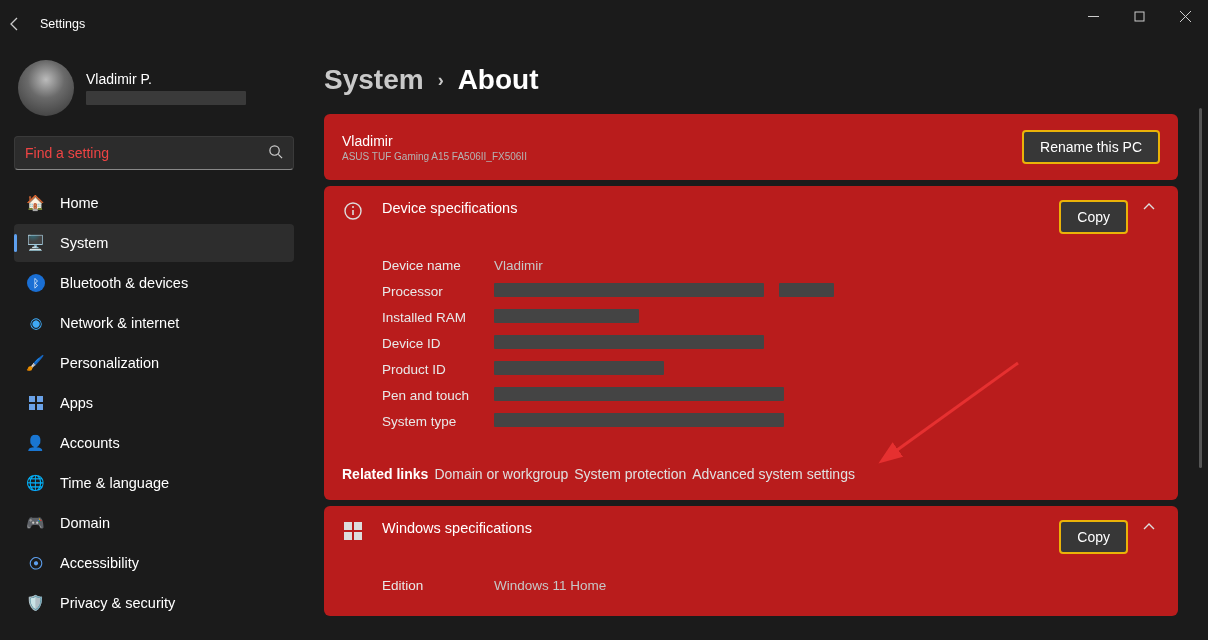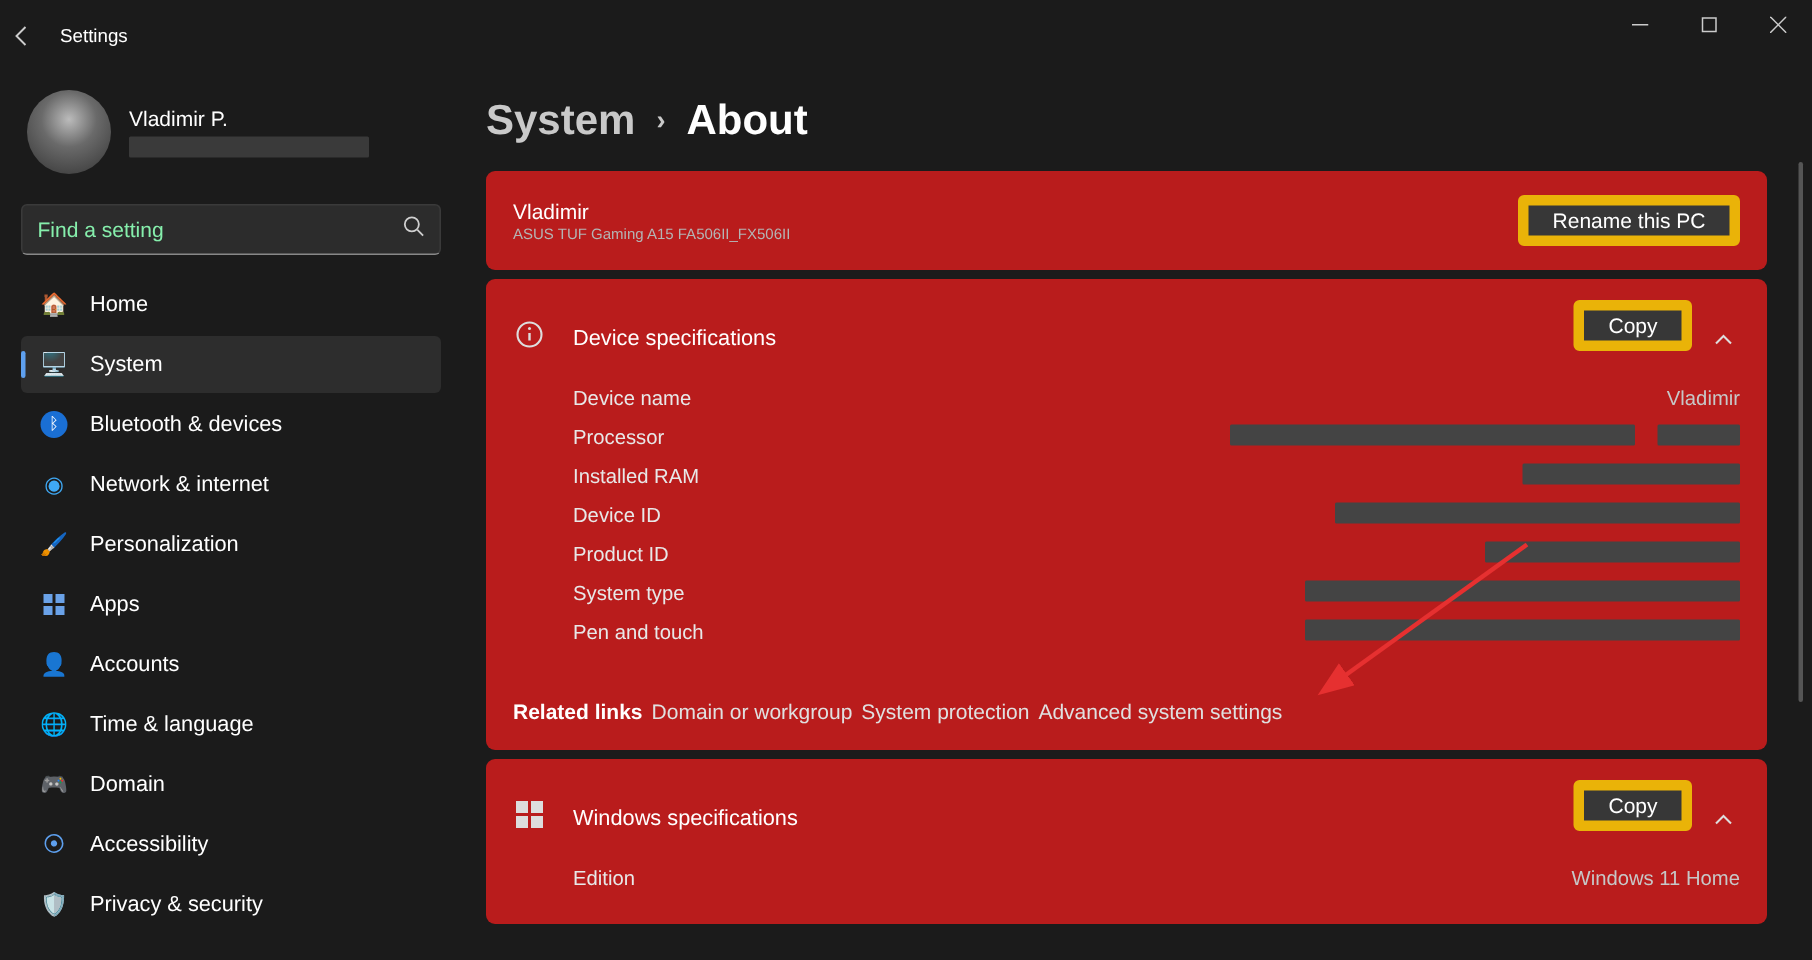--- a/index.html
+++ b/index.html
@@ -11,44 +11,44 @@
 .tb-btn { width: 46px; height: 32px; display: flex; align-items: center; justify-content: center; color: #ccc; cursor: pointer; }
 .tb-btn svg { stroke: #ccc; }
 .container { display: flex; height: calc(100% - 48px); }
 .sidebar { width: 308px; padding: 8px 14px 0 14px; display: flex; flex-direction: column; }
 .profile { display: flex; align-items: center; padding: 4px 4px 14px 4px; }
 .avatar { width: 56px; height: 56px; border-radius: 50%; background: radial-gradient(circle at 50% 35%, #bbb 0%, #6a6a6a 40%, #333 100%); flex-shrink: 0; }
 .profile-info { margin-left: 12px; }
 .prof-name { font-size: 14px; font-weight: 400; }
 .prof-email { width: 160px; height: 14px; background: #3a3a3a; margin-top: 4px; border-radius: 1px; }
 .search { display: flex; align-items: center; background: #2c2c2c; border: 1px solid #3a3a3a; border-bottom: 1px solid #888; border-radius: 4px; height: 34px; padding: 0 10px; margin-top: 6px; margin-bottom: 14px; }
-.search-text { flex: 1; color: #86efac; font-size: 14px; }
+.search-text { flex: 1; color: #ef4444; font-size: 14px; }
 .search-icon { color: #cfcfcf; }
 .nav { display: flex; flex-direction: column; gap: 2px; }
 .nav-item { display: flex; align-items: center; height: 38px; padding-left: 12px; border-radius: 4px; cursor: pointer; position: relative; }
 .nav-item.active { background: #2d2d2d; }
 .nav-item.active::before { content:""; position:absolute; left:0; top:10px; bottom:10px; width:3px; background:#5ea0ef; border-radius:2px;}
 .nav-icon { width: 20px; height: 20px; display: flex; align-items: center; justify-content: center; margin-right: 14px; font-size: 15px; }
 .nav-label { font-size: 14.5px; color: #fff; }
 .main { flex: 1; padding: 14px 4px 0 16px; overflow: hidden; position: relative; }
 .breadcrumb { display: flex; align-items: center; gap: 14px; font-size: 28px; font-weight: 600; margin-bottom: 18px; margin-top: 2px; }
 .bc-parent { color: #c9c9c9; }
 .bc-chev { color: #c9c9c9; font-size: 18px; }
 .content { overflow-y: auto; height: 550px; padding-right: 26px; }
 .card { background: #b91c1c; border-radius: 6px; margin-bottom: 6px; }
 .pc-card { display:flex; align-items:center; justify-content:space-between; padding: 16px 18px; }
 .pc-name { font-size: 14px; color:#fff; }
 .pc-model { font-size: 10px; color: #b4b4b4; margin-top: 2px; }
-.btn { background: #373737; border: 7px solid #eab308; color: #fff; border-radius: 4px; height: 34px; padding: 0 16px; font-size: 14px; cursor: pointer; }
-.section-head { display:flex; align-items:flex-end; padding: 14px 18px; }
+.btn { background: #373737; border: 2px solid #eab308; color: #fff; border-radius: 4px; height: 34px; padding: 0 16px; font-size: 14px; cursor: pointer; }
+.section-head { display:flex; align-items:flex-start; padding: 14px 18px; }
 .sh-icon { width: 22px; height:22px; display:flex; align-items:center; justify-content:center; margin-right: 18px; }
 .sh-title { flex:1; font-size: 14.5px; }
 .sh-chev { width: 22px; display:flex; align-items:center; justify-content:center; margin-left: 10px; cursor:pointer; }
 .specs { padding: 4px 18px 18px 58px; }
-.spec-row { display:flex; align-items:center; min-height: 26px; justify-content: space-between; }
+.spec-row { display:flex; align-items:center; min-height: 26px; }
 .spec-key { width: 112px; font-size: 13.5px; color: #e8e8e8; }
 .spec-val { font-size: 13.5px; color: #c7c7c7; }
 .redact { background:#444; border-radius:1px; display:inline-block; }
 .related { display:flex; align-items:center; gap: 6px; padding: 14px 18px 18px 18px; font-size: 14px; }
 .related-title { font-weight:600; }
 .related-link { color:#e0e0e0; cursor:pointer; }
 .scrollbar-fake { position:absolute; right:6px; top:60px; width:3px; height:360px; background:#555; border-radius:2px;}
 .annot-arrow { position:absolute; pointer-events:none; }
 </style>
 </head>
@@ -206,25 +206,25 @@
             </div>
           <div class="spec-row">
               <span class="spec-key">Device ID</span>
               <span class="spec-val"><span class="redact" style="width:270px;height:14px;"></span></span>
             </div>
           <div class="spec-row">
               <span class="spec-key">Product ID</span>
               <span class="spec-val"><span class="redact" style="width:170px;height:14px;"></span></span>
             </div>
           <div class="spec-row">
+              <span class="spec-key">Pen and touch</span>
+              <span class="spec-val"><span class="redact" style="width:290px;height:14px;"></span></span>
+            </div>
+          <div class="spec-row">
               <span class="spec-key">System type</span>
-              <span class="spec-val"><span class="redact" style="width:290px;height:14px;"></span></span>
-            </div>
-          <div class="spec-row">
-              <span class="spec-key">Pen and touch</span>
               <span class="spec-val"><span class="redact" style="width:290px;height:14px;"></span></span>
             </div>
         </div>
         <div class="related">
           <span class="related-title">Related links</span>
           <span class="related-link">Domain or workgroup</span>
           <span class="related-link">System protection</span>
           <span class="related-link">Advanced system settings</span>
         </div>
       </div>

